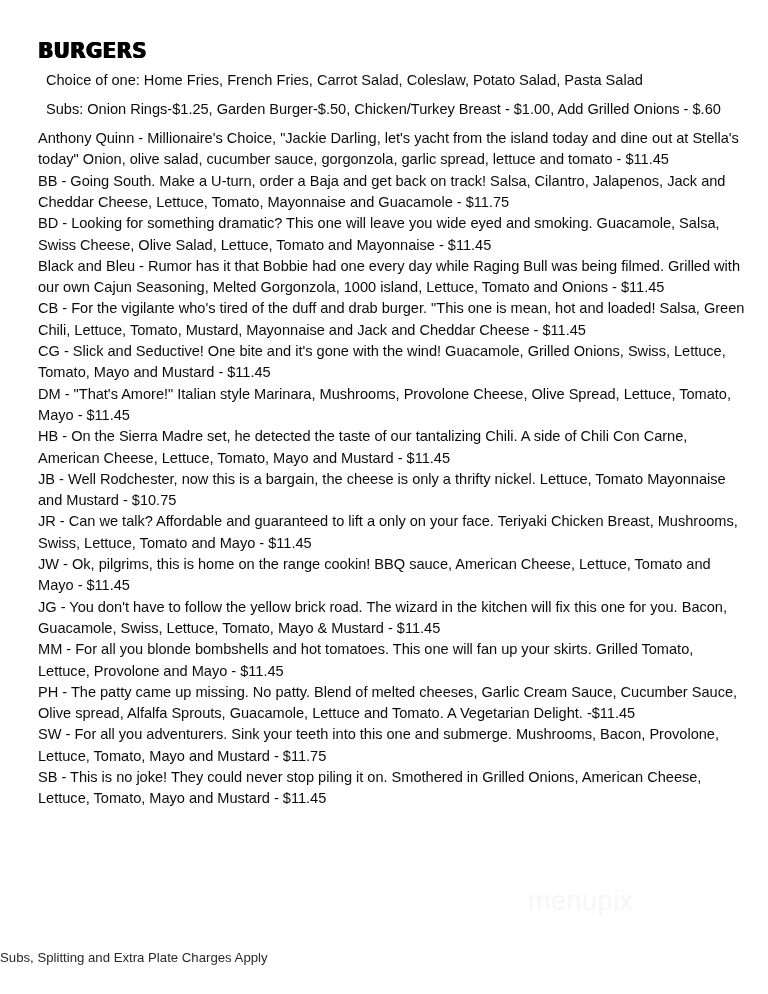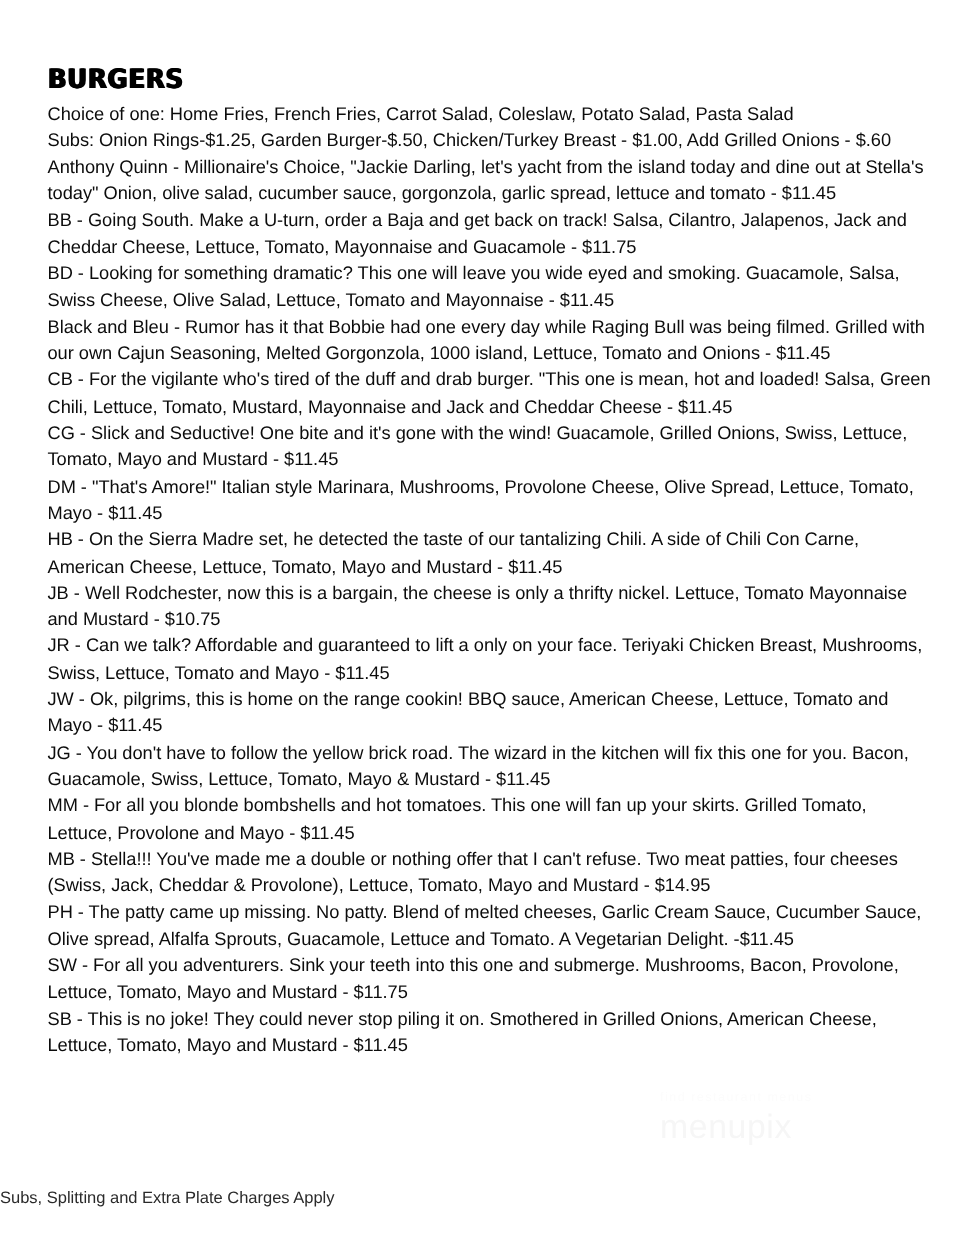--- a/index.html
+++ b/index.html
@@ -14,21 +14,21 @@
     font-family: "Liberation Sans", sans-serif;
     color: #0c0c0c;
     position: relative;
     overflow: hidden;
   }
   .page {
     position: relative;
     width: 768px;
     height: 960px;
     box-sizing: border-box;
-    padding: 53px 22px 0 38px;
+    padding: 40px 22px 0 38px;
   }
   .section-title {
     font-family: "DejaVu Sans", sans-serif;
     font-weight: bold;
     font-size: 21.5px;
     letter-spacing: 0.5px;
     line-height: 1;
     margin: 0 0 7px 0;
     color: #000;
     transform: scaleX(0.92);
@@ -38,21 +38,21 @@
       -0.5px 0 0 #000;
   }
   .menu-list {
     list-style: none;
     margin: 0;
     padding: 0;
   }
   .intro-line {
     font-size: 14.6px;
     line-height: 21.3px;
-    margin: 0;
+    margin: 8px;
     padding: 0;
     letter-spacing: -0.02px;
   }
   .entry {
     font-size: 14.6px;
     line-height: 21.3px;
     margin: 0;
     padding: 0;
     letter-spacing: -0.02px;
     text-align: left;
@@ -112,21 +112,20 @@
       <li class="entry"><span class="name">Black and Bleu</span><span> - </span><span>Rumor has it that Bobbie had one every day while Raging Bull was being filmed. Grilled with our own Cajun Seasoning, Melted Gorgonzola, 1000 island, Lettuce, Tomato and Onions - </span><span class="price">$11.45</span></li>
       <li class="entry"><span class="name">CB</span><span> - </span><span>For the vigilante who's tired of the duff and drab burger. "This one is mean, hot and loaded! Salsa, Green Chili, Lettuce, Tomato, Mustard, Mayonnaise and Jack and Cheddar Cheese - </span><span class="price">$11.45</span></li>
       <li class="entry"><span class="name">CG</span><span> - </span><span>Slick and Seductive! One bite and it's gone with the wind! Guacamole, Grilled Onions, Swiss, Lettuce, Tomato, Mayo and Mustard - </span><span class="price">$11.45</span></li>
       <li class="entry"><span class="name">DM</span><span> - </span><span>"That's Amore!" Italian style Marinara, Mushrooms, Provolone Cheese, Olive Spread, Lettuce, Tomato, Mayo - </span><span class="price">$11.45</span></li>
       <li class="entry"><span class="name">HB</span><span> - </span><span>On the Sierra Madre set, he detected the taste of our tantalizing Chili.  A side of Chili Con Carne, American Cheese, Lettuce, Tomato, Mayo and Mustard - </span><span class="price">$11.45</span></li>
       <li class="entry"><span class="name">JB</span><span> - </span><span>Well Rodchester, now this is a bargain, the cheese is only a thrifty nickel.  Lettuce, Tomato Mayonnaise and Mustard - </span><span class="price">$10.75</span></li>
       <li class="entry"><span class="name">JR</span><span> - </span><span>Can we talk? Affordable and guaranteed to lift a only on your face. Teriyaki Chicken Breast, Mushrooms, Swiss, Lettuce, Tomato and Mayo - </span><span class="price">$11.45</span></li>
       <li class="entry"><span class="name">JW</span><span> - </span><span>Ok, pilgrims, this is home on the range cookin! BBQ sauce, American Cheese, Lettuce, Tomato and Mayo - </span><span class="price">$11.45</span></li>
       <li class="entry"><span class="name">JG</span><span> - </span><span>You don't have to follow the yellow brick road. The wizard in the kitchen will fix this one for you. Bacon, Guacamole, Swiss, Lettuce, Tomato, Mayo &amp; Mustard - </span><span class="price">$11.45</span></li>
       <li class="entry"><span class="name">MM</span><span> - </span><span>For all you blonde bombshells and hot tomatoes. This one will fan up your skirts. Grilled Tomato, Lettuce, Provolone and Mayo - </span><span class="price">$11.45</span></li>
-      <li class="entry"><span class="name">MB</span><span> - </span><span>Stella!!! You've made me a double or nothing offer that I can't refuse. Two meat patties, four cheeses (Swiss, Jack, Cheddar &amp; Provolone), Lettuce, Tomato, Mayo and Mustard - </span><span class="price">$14.95</span></li>
       <li class="entry"><span class="name">PH</span><span> - </span><span>The patty came up missing. No patty. Blend of melted cheeses, Garlic Cream Sauce, Cucumber Sauce, Olive spread, Alfalfa Sprouts, Guacamole, Lettuce and Tomato. A Vegetarian Delight. -</span><span class="price">$11.45</span></li>
       <li class="entry"><span class="name">SW</span><span> -  </span><span>For all you adventurers. Sink your teeth into this one and submerge. Mushrooms, Bacon, Provolone, Lettuce, Tomato, Mayo and Mustard - </span><span class="price">$11.75</span></li>
       <li class="entry"><span class="name">SB</span><span> - </span><span>This is no joke! They could never stop piling it on. Smothered in Grilled Onions, American Cheese, Lettuce, Tomato, Mayo and Mustard - </span><span class="price">$11.45</span></li>
     </ul>
 
   <div class="watermark">
     <div class="watermark-tagline">find restaurant menus</div>
     <div class="watermark-brand">menupix</div>
   </div>
 

